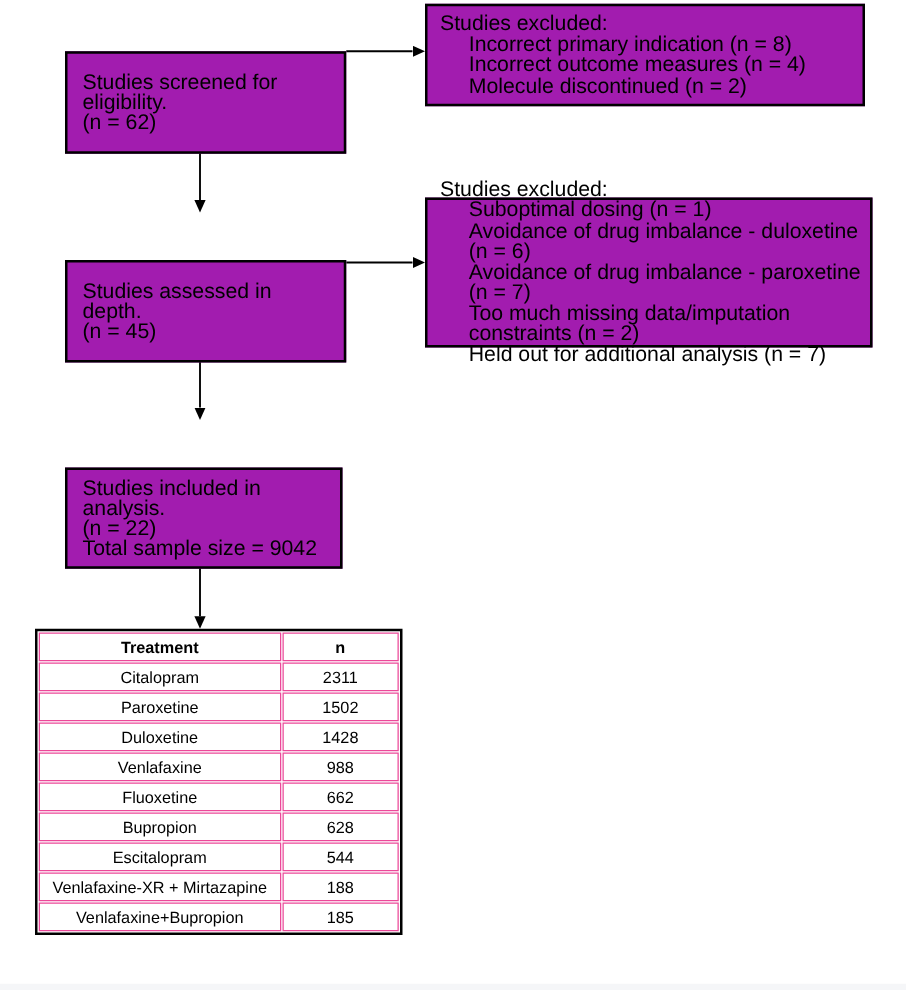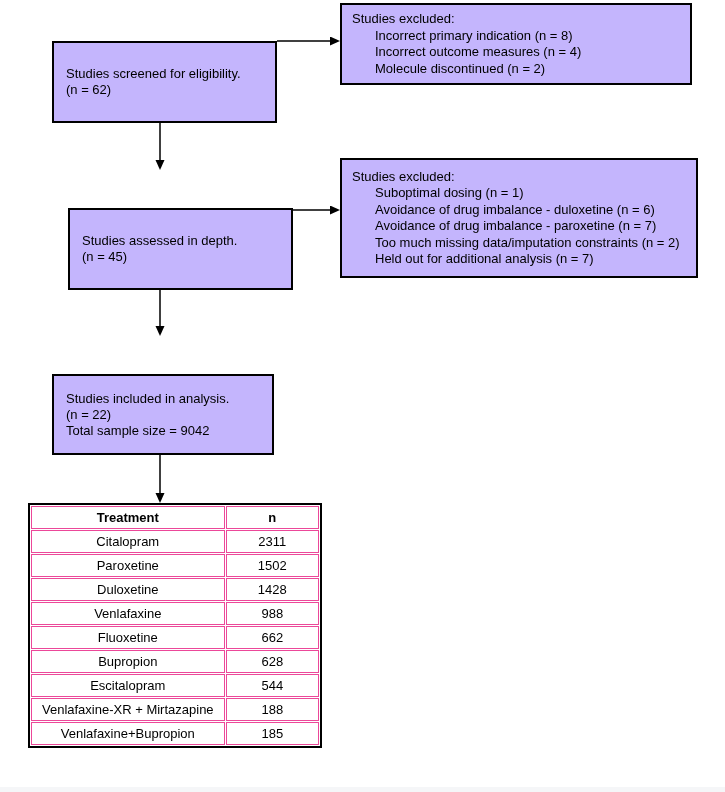--- a/index.html
+++ b/index.html
@@ -14,33 +14,33 @@
   }
   .arrows {
     position: absolute;
     left: 0; top: 0;
     pointer-events: none;
   }
   .box {
     position: absolute;
     box-sizing: border-box;
     border: 2px solid #000000;
-    background: #c4b5fd;
+    background: #a21caf;
     display: flex;
     flex-direction: column;
     justify-content: center;
-    font-size: 13px;
+    font-size: 17px;
     line-height: 16px;
   }
   .box-main { padding-left: 12px; padding-right: 6px; margin-top: 38px; }
   .box-excl { padding-left: 10px; padding-right: 4px; line-height: 16.5px; }
   .reason { padding-left: 23px; }
   #box-screened { left: 52px; top: 3px;   width: 225px; height: 82px; }
   #box-excl1    { left: 340px; top: 3px;  width: 352px; height: 82px; }
-  #box-assessed { left: 68px; top: 170px; width: 225px; height: 82px; }
+  #box-assessed { left: 52px; top: 170px; width: 225px; height: 82px; }
   #box-excl2    { left: 340px; top: 158px; width: 358px; height: 120px; }
   #box-included { left: 52px; top: 336px; width: 222px; height: 81px; }
   table.treatment {
     position: absolute;
     left: 28px; top: 503px;
     width: 294px;
     border: 2px solid #000000;
     border-collapse: separate;
     border-spacing: 1px;
     background: #ffffff;

